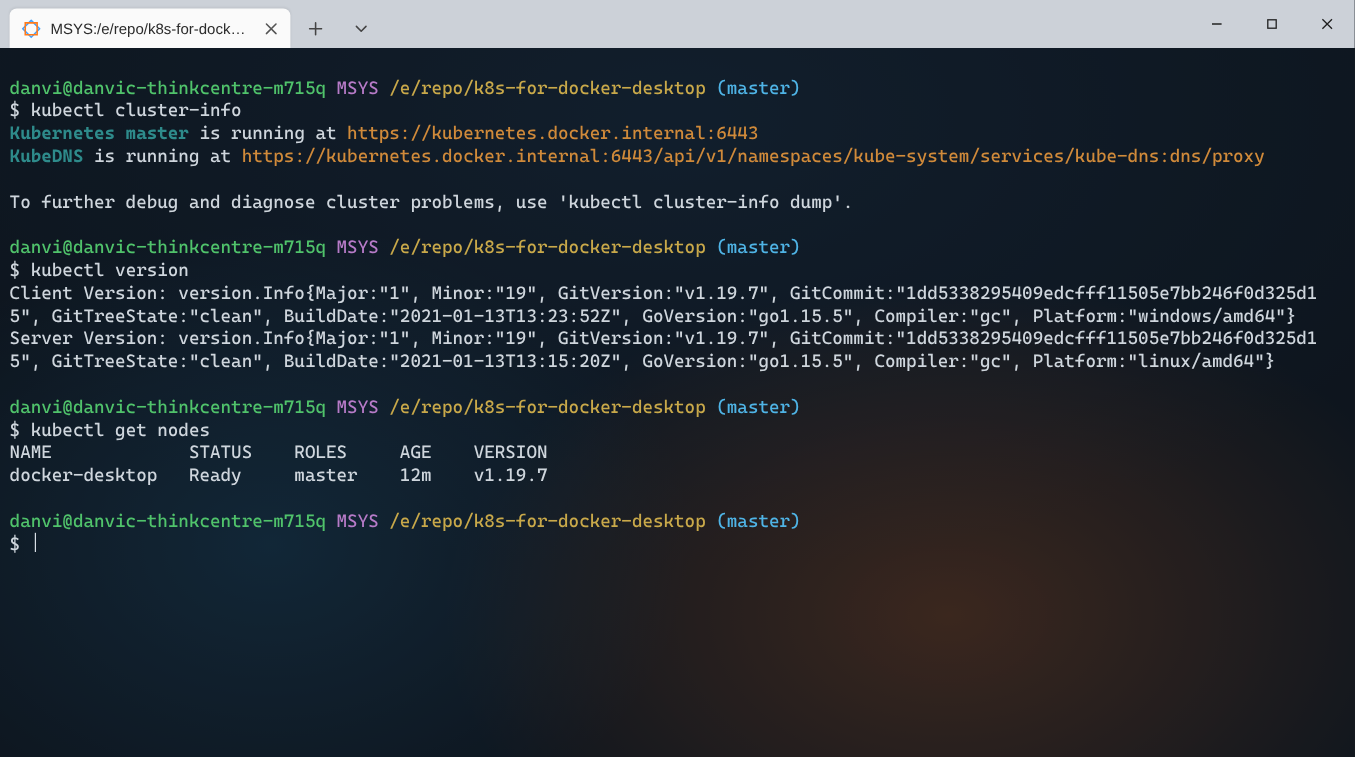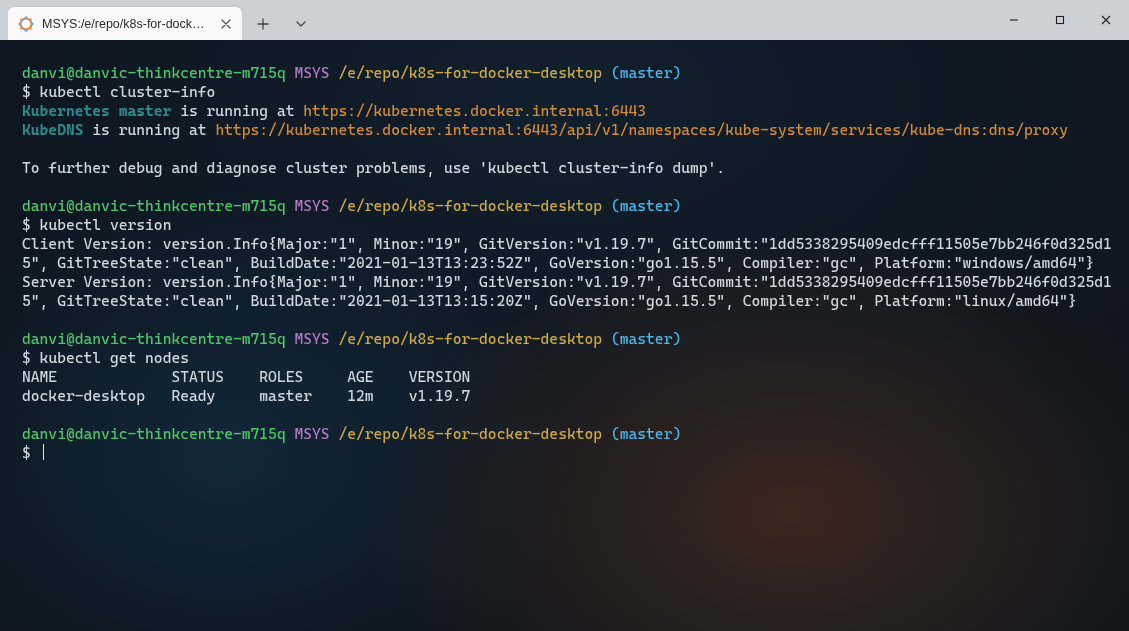--- a/index.html
+++ b/index.html
@@ -85,21 +85,21 @@
       #0e1822;
     filter: saturate(1.05);
   }
   .terminal .overlay {
     position: absolute; inset: 0;
     background: rgba(15,20,28,0.55);
   }
   .terminal pre {
     position: relative;
     z-index: 2;
-    padding: 24px 14px 14px 22px;
+    padding: 24px 14px 14px 8px;
     font-family: "Cascadia Mono","Consolas","Menlo",monospace;
     font-size: 15px;
     line-height: 19px;
     color: #d8dee6;
     white-space: pre-wrap;
     word-break: break-all;
   }
   .c-user   { color: #50c36b; }          
   .c-msys   { color: #b77bc8; }          
   .c-path   { color: #c9a94a; }          

